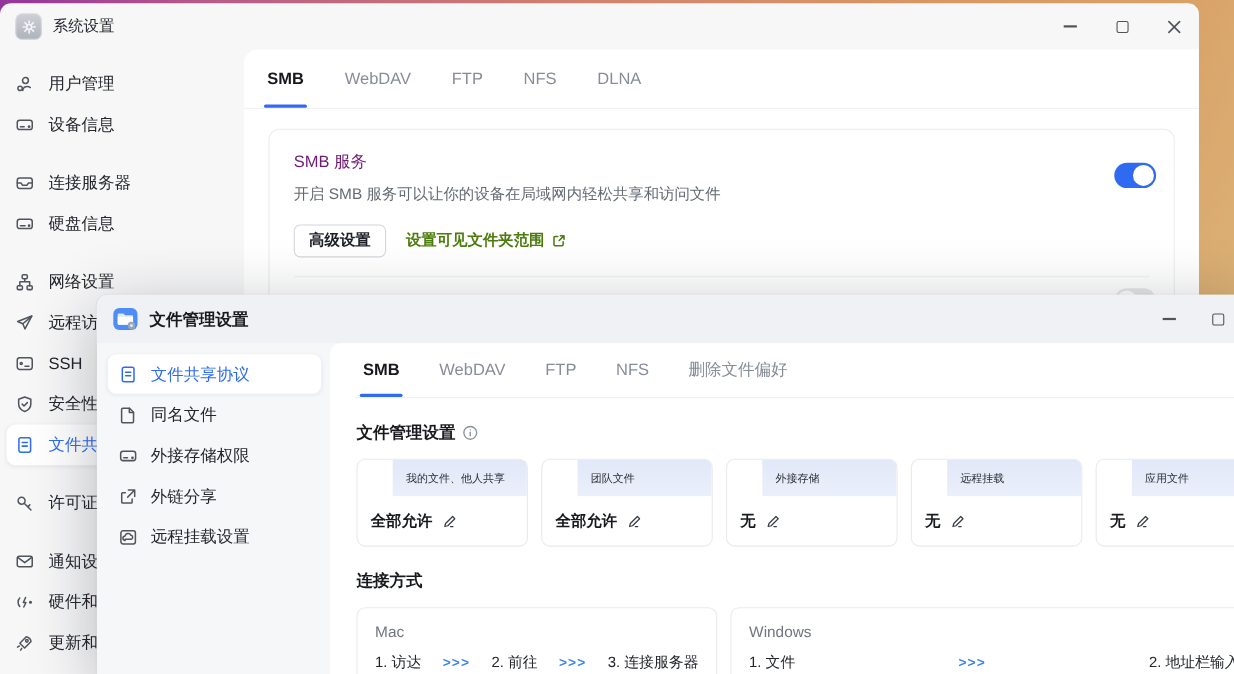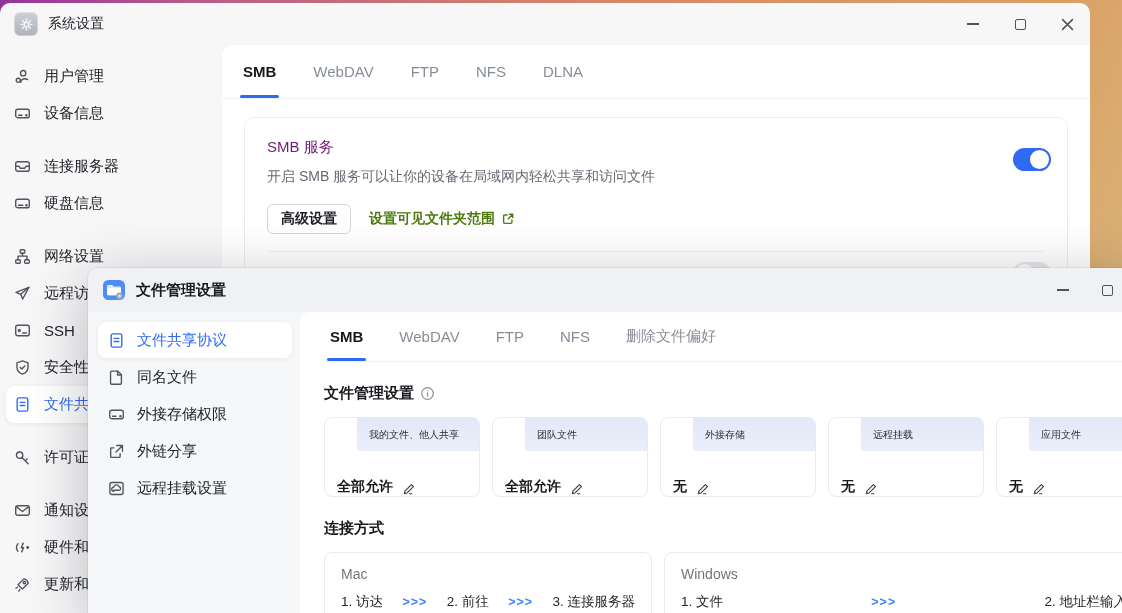--- a/index.html
+++ b/index.html
@@ -72,21 +72,21 @@
   .dlg-content { flex:1; background:#fff; border-top-left-radius:10px; padding-left:24px; overflow:hidden; }
   .dlg-tabbar { height:50px; border-bottom:1px solid #eef0f3; display:flex; align-items:center; gap:36px; padding-left:6px; margin-right:-24px; }
 
   .section-title { margin-top:22px; display:flex; align-items:center; gap:6px;
     font-size:15px; font-weight:bold; color:#17191d; }
   .info { color:#8a9099; cursor:default; }
   .scope-cards { display:flex; gap:12px; margin-top:14px; }
   .scope-card { width:156px; flex:none; border:1px solid #e8eaee; border-radius:8px; overflow:hidden; background:#fff; }
   .scope-card-header { height:33px; background:linear-gradient(180deg,#e2e8f8,#ebeffb);
     display:flex; align-items:center; padding:0 12px; font-size:10px; color:#2a2d33; white-space:nowrap;margin-left:32px; }
-  .scope-card-body { height:45px; display:flex; align-items:flex-end; gap:9px; padding:0 12px; }
+  .scope-card-body { height:45px; display:flex; align-items:center; gap:9px; padding:0 12px; }
   .scope-value { font-size:14px; font-weight:bold; color:#17191d; }
   .edit { color:#3a3f46; cursor:default; }
 
   .conn-cards { display:flex; gap:12px; margin-top:14px; }
   .conn-card { border:1px solid #e8eaee; border-radius:8px; background:#fff; padding:13px 16px; height:86px; flex:none; }
   .conn-card.mac { width:328px; }
   .conn-card.windows { width:480px; }
   .os-name { font-size:14px; color:#70767f; }
   .steps { margin-top:11px; display:flex; align-items:center; gap:15px; font-size:13.5px; color:#23262b; white-space:nowrap;justify-content:space-between; }
   .sep { color:#3b82f6; font-weight:bold; font-size:12.5px; letter-spacing:1px; }

